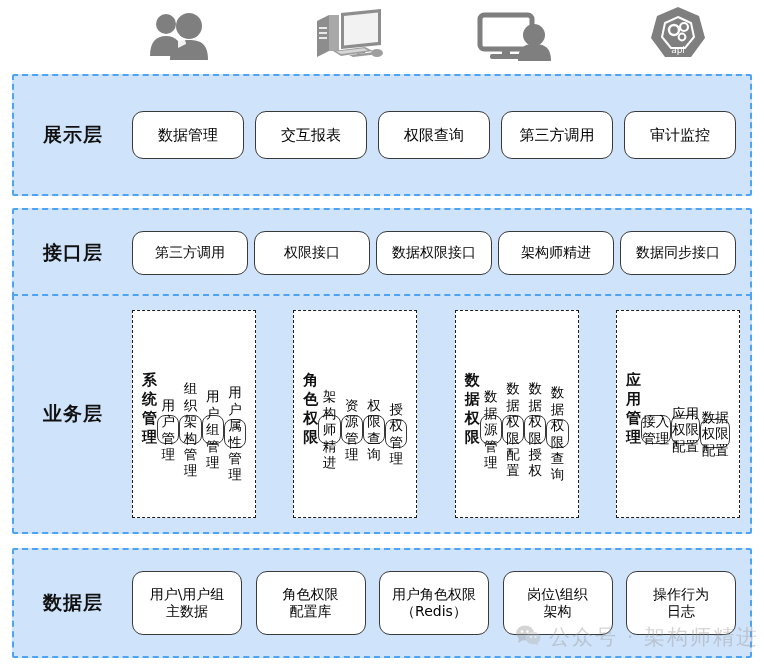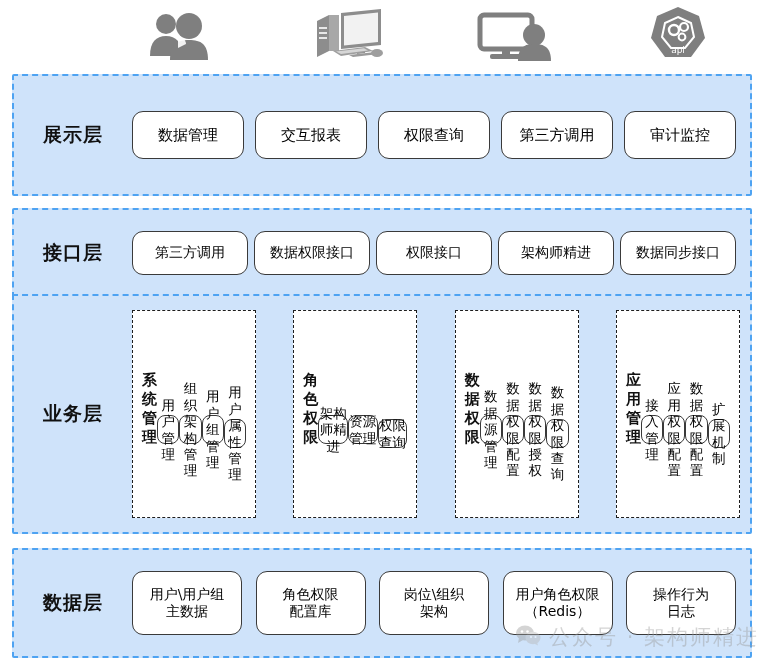--- a/index.html
+++ b/index.html
@@ -227,22 +227,22 @@
     <div class="node">权限查询</div>
     <div class="node">第三方调用</div>
     <div class="node">审计监控</div>
   </div>
 </div>
 
 <div class="layer" id="layer-interface">
   <div class="layer-label">接口层</div>
   <div class="boxrow">
     <div class="node">第三方调用</div>
+    <div class="node">权限接口</div>
     <div class="node">数据权限接口</div>
-    <div class="node">权限接口</div>
     <div class="node">架构师精进</div>
     <div class="node">数据同步接口</div>
   </div>
 </div>
 
 <div class="layer" id="layer-business">
   <div class="layer-label">业务层</div>
   <div id="business-groups">
 
     <div class="group">
@@ -251,52 +251,52 @@
       <div class="node">组织架构管理</div>
       <div class="node">用户组管理</div>
       <div class="node">用户属性管理</div>
     </div>
 
     <div class="group">
       <div class="group-title">角色权限</div>
       <div class="node">架构师精进</div>
       <div class="node">资源管理</div>
       <div class="node">权限查询</div>
+      <div class="node">授权管理</div>
     </div>
 
     <div class="group">
       <div class="group-title">数据权限</div>
       <div class="node">数据源管理</div>
       <div class="node">数据权限配置</div>
       <div class="node">数据权限授权</div>
       <div class="node">数据权限查询</div>
     </div>
 
     <div class="group">
       <div class="group-title">应用管理</div>
       <div class="node">接入管理</div>
       <div class="node">应用权限配置</div>
       <div class="node">数据权限配置</div>
-      <div class="node">扩展机制</div>
     </div>
 
   </div>
 </div>
 
 <div class="layer" id="layer-data">
   <div class="layer-label">数据层</div>
   <div class="boxrow">
     <div class="node">用户\用户组
 主数据</div>
     <div class="node">角色权限
 配置库</div>
+    <div class="node">用户角色权限
+（Redis）</div>
     <div class="node">岗位\组织
 架构</div>
-    <div class="node">用户角色权限
-（Redis）</div>
     <div class="node">操作行为
 日志</div>
   </div>
 </div>
 
 <div id="watermark">
   <span>
     <svg width="26" height="22" viewBox="0 0 26 22" aria-hidden="true">
       <ellipse cx="10" cy="9" rx="9" ry="7.5" fill="#9a9a9a"></ellipse>
       <polygon points="4,14 3,19 8,16" fill="#9a9a9a"></polygon>

